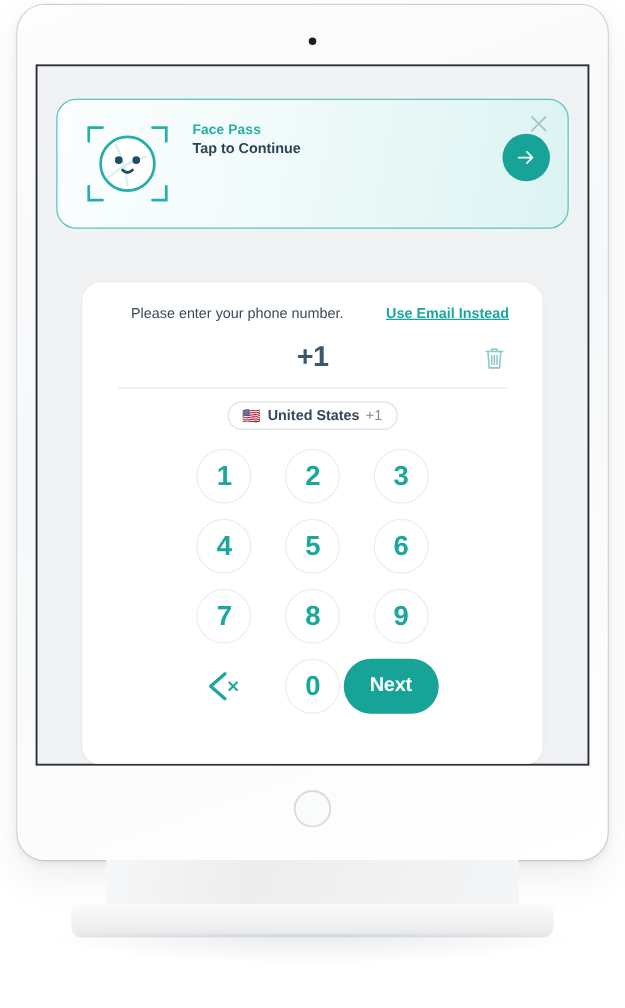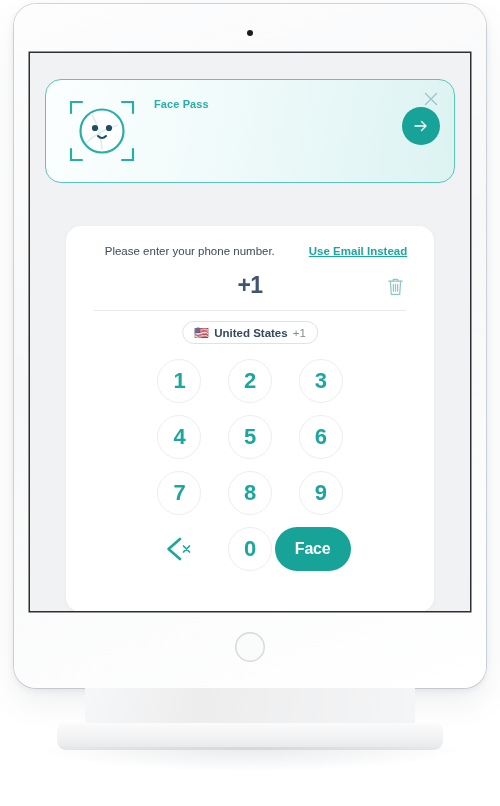--- a/index.html
+++ b/index.html
@@ -329,20 +329,21 @@
         <path d="M18 46 C26 38 34 33 50 28"></path>
         <path d="M24 18 C30 28 33 38 34 52"></path>
       </g>
       <circle cx="27" cy="31" r="3.1" fill="#1f4f64"></circle>
       <circle cx="41" cy="31" r="3.1" fill="#1f4f64"></circle>
       <path d="M30 39 q4 4 8 0" fill="none" stroke="#1f4f64" stroke-width="2.1" stroke-linecap="round"></path>
     </svg>
 
     <div id="banner-text-block">
       <p id="face-pass-eyebrow">Face Pass</p>
+      <p id="tap-to-continue">Tap to Continue</p>
     </div>
 
     <svg id="banner-close-button" viewBox="0 0 18 18">
       <path d="M3.5 3.5 L14.5 14.5 M14.5 3.5 L3.5 14.5" stroke="#9fc4c6" stroke-width="1.3" stroke-linecap="round" fill="none"></path>
     </svg>
 
     <div id="banner-continue-button">
       <svg width="18" height="18" viewBox="0 0 18 18">
         <path d="M3 9 H14 M9.5 4.5 L14 9 L9.5 13.5" stroke="#ffffff" stroke-width="1.4" fill="none" stroke-linecap="round" stroke-linejoin="round"></path>
       </svg>
@@ -384,21 +385,21 @@
       <button class="keypad-key">8</button>
       <button class="keypad-key">9</button>
 
       <button id="key-backspace">
         <svg width="30" height="26" viewBox="0 0 30 26">
           <path d="M16 3 L4.5 13 L16 23" stroke="#1ba79d" stroke-width="2.6" fill="none" stroke-linecap="round" stroke-linejoin="round"></path>
           <path d="M19.5 10 L25.5 16 M25.5 10 L19.5 16" stroke="#1ba79d" stroke-width="1.7" fill="none" stroke-linecap="round"></path>
         </svg>
       </button>
       <button class="keypad-key">0</button>
-      <button id="next-button">Face</button>
+      <button id="next-button">Next</button>
     </div>
 
   </div>
 </div>
 
 <div id="device-stand-neck"></div>
 <div id="device-stand-base"></div>
 <div id="device-stand-shadow"></div>
 
 </body></html>

